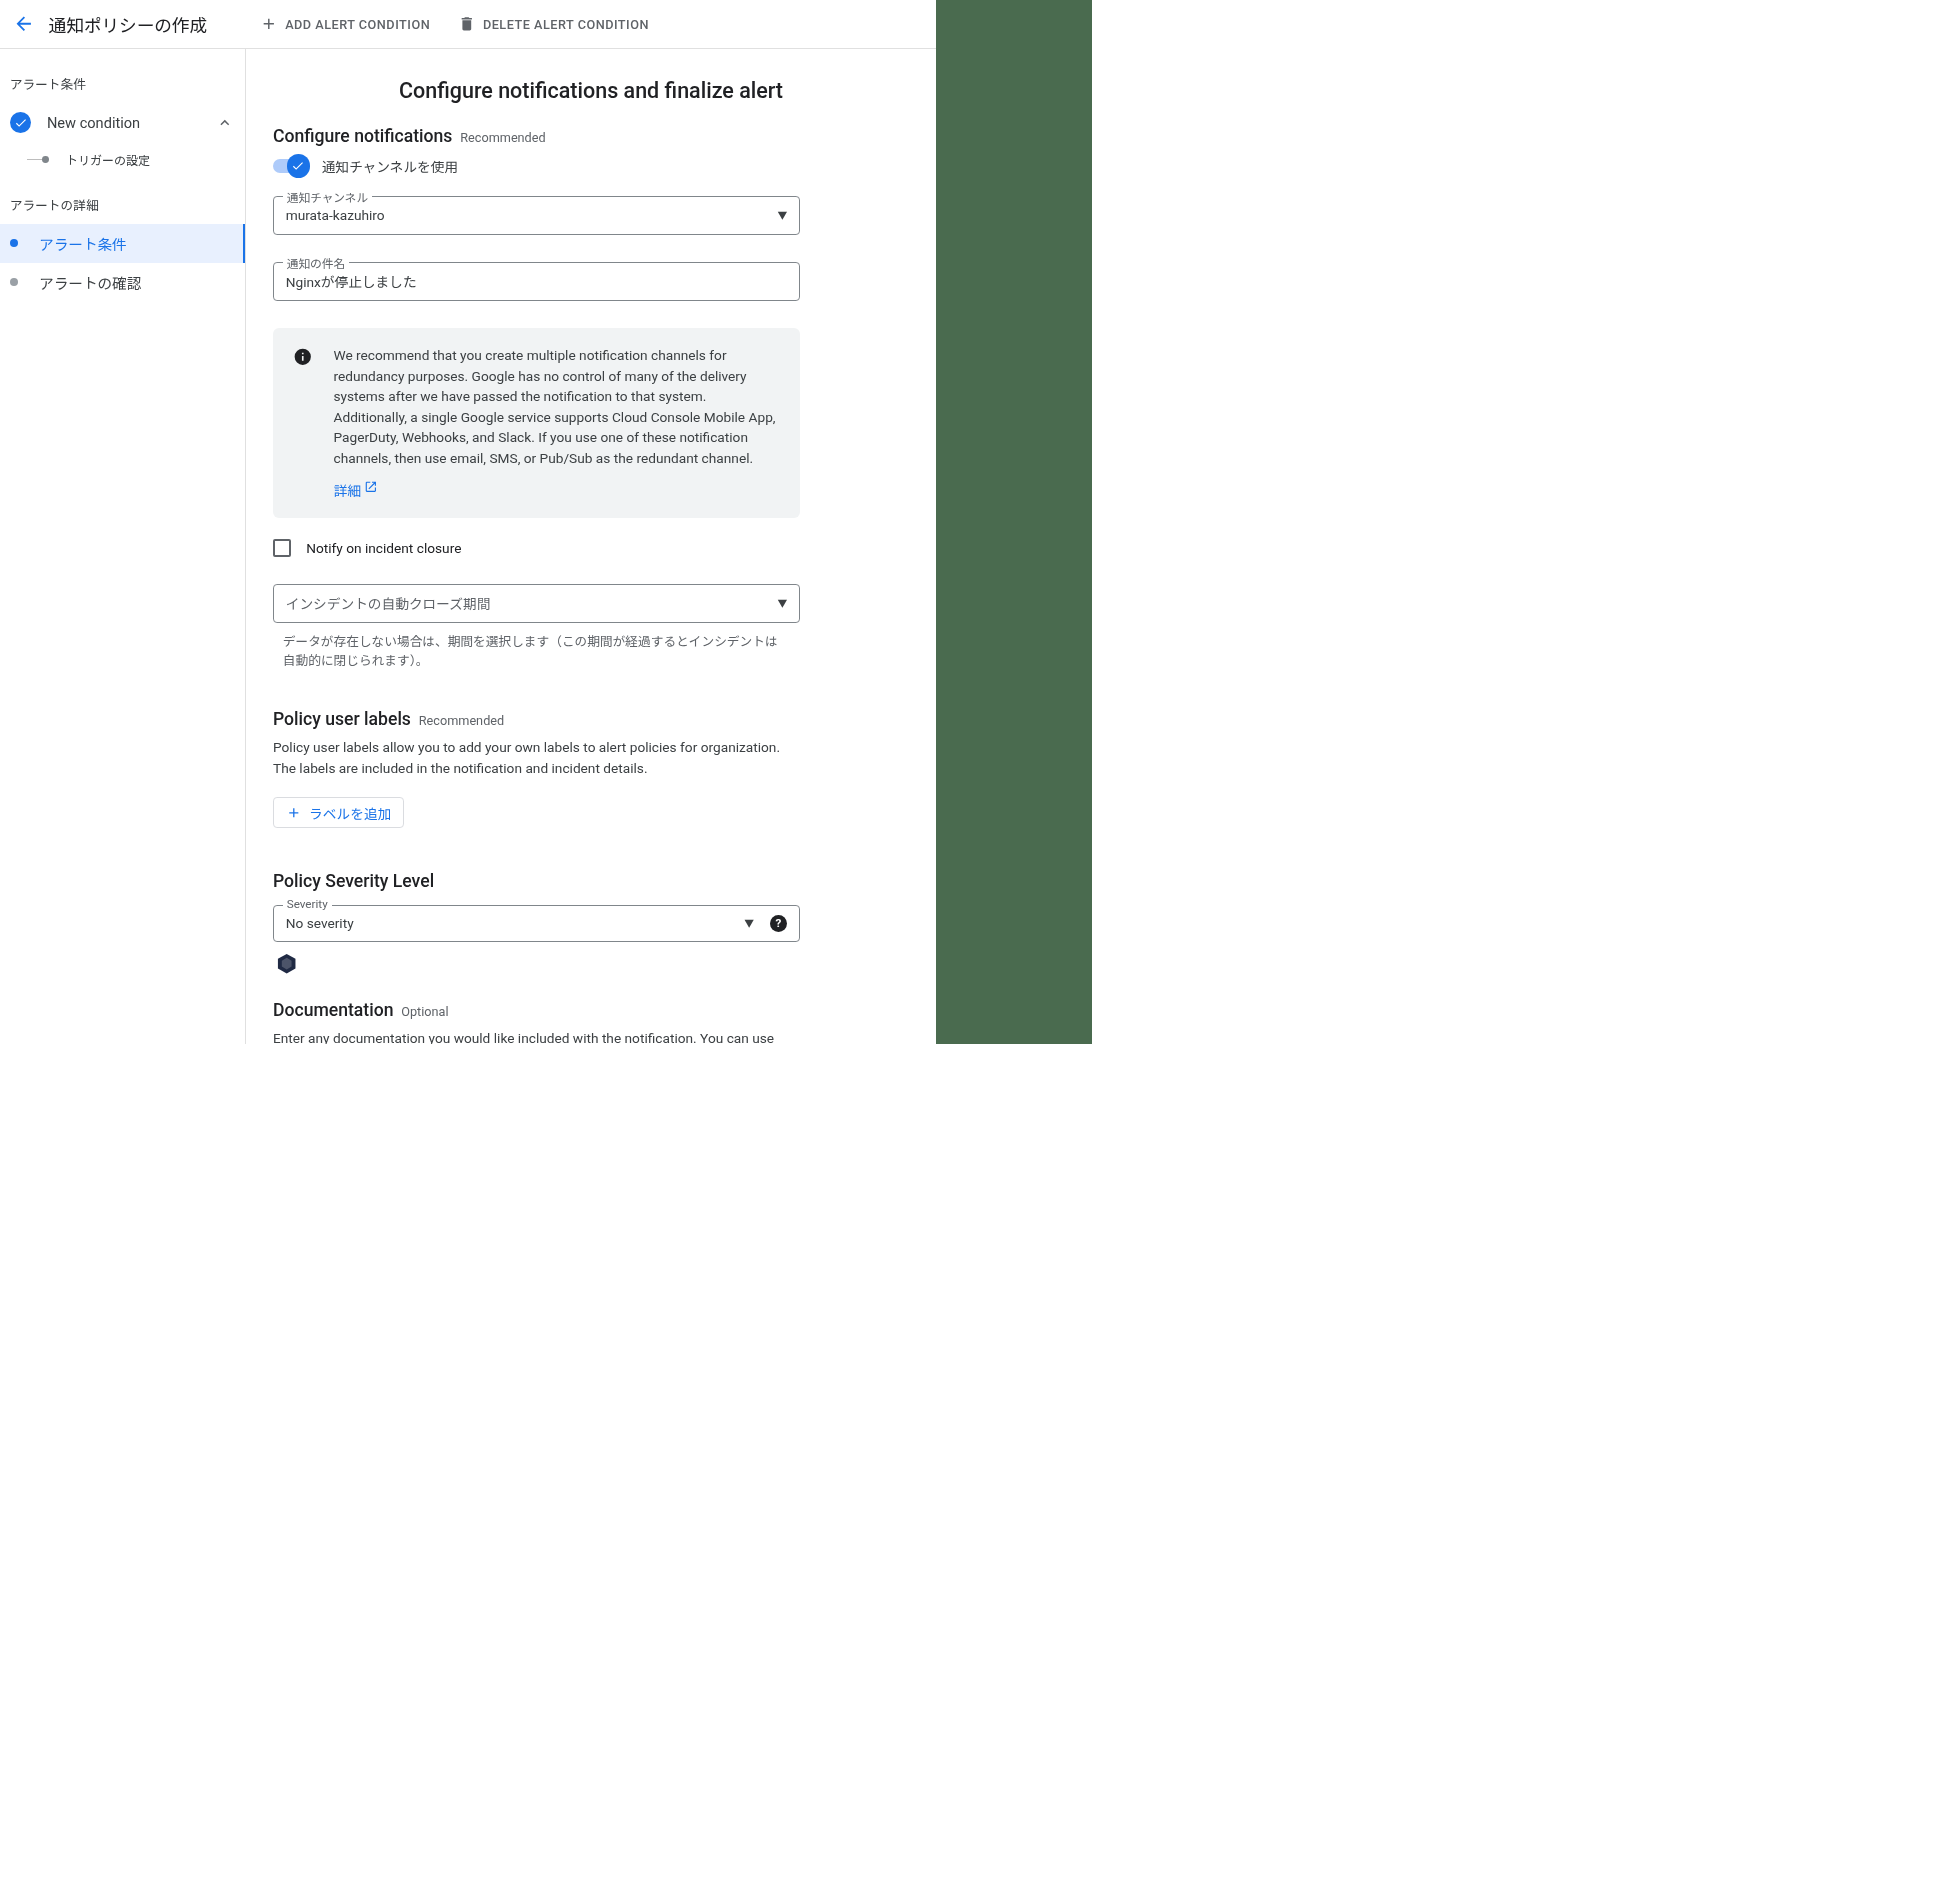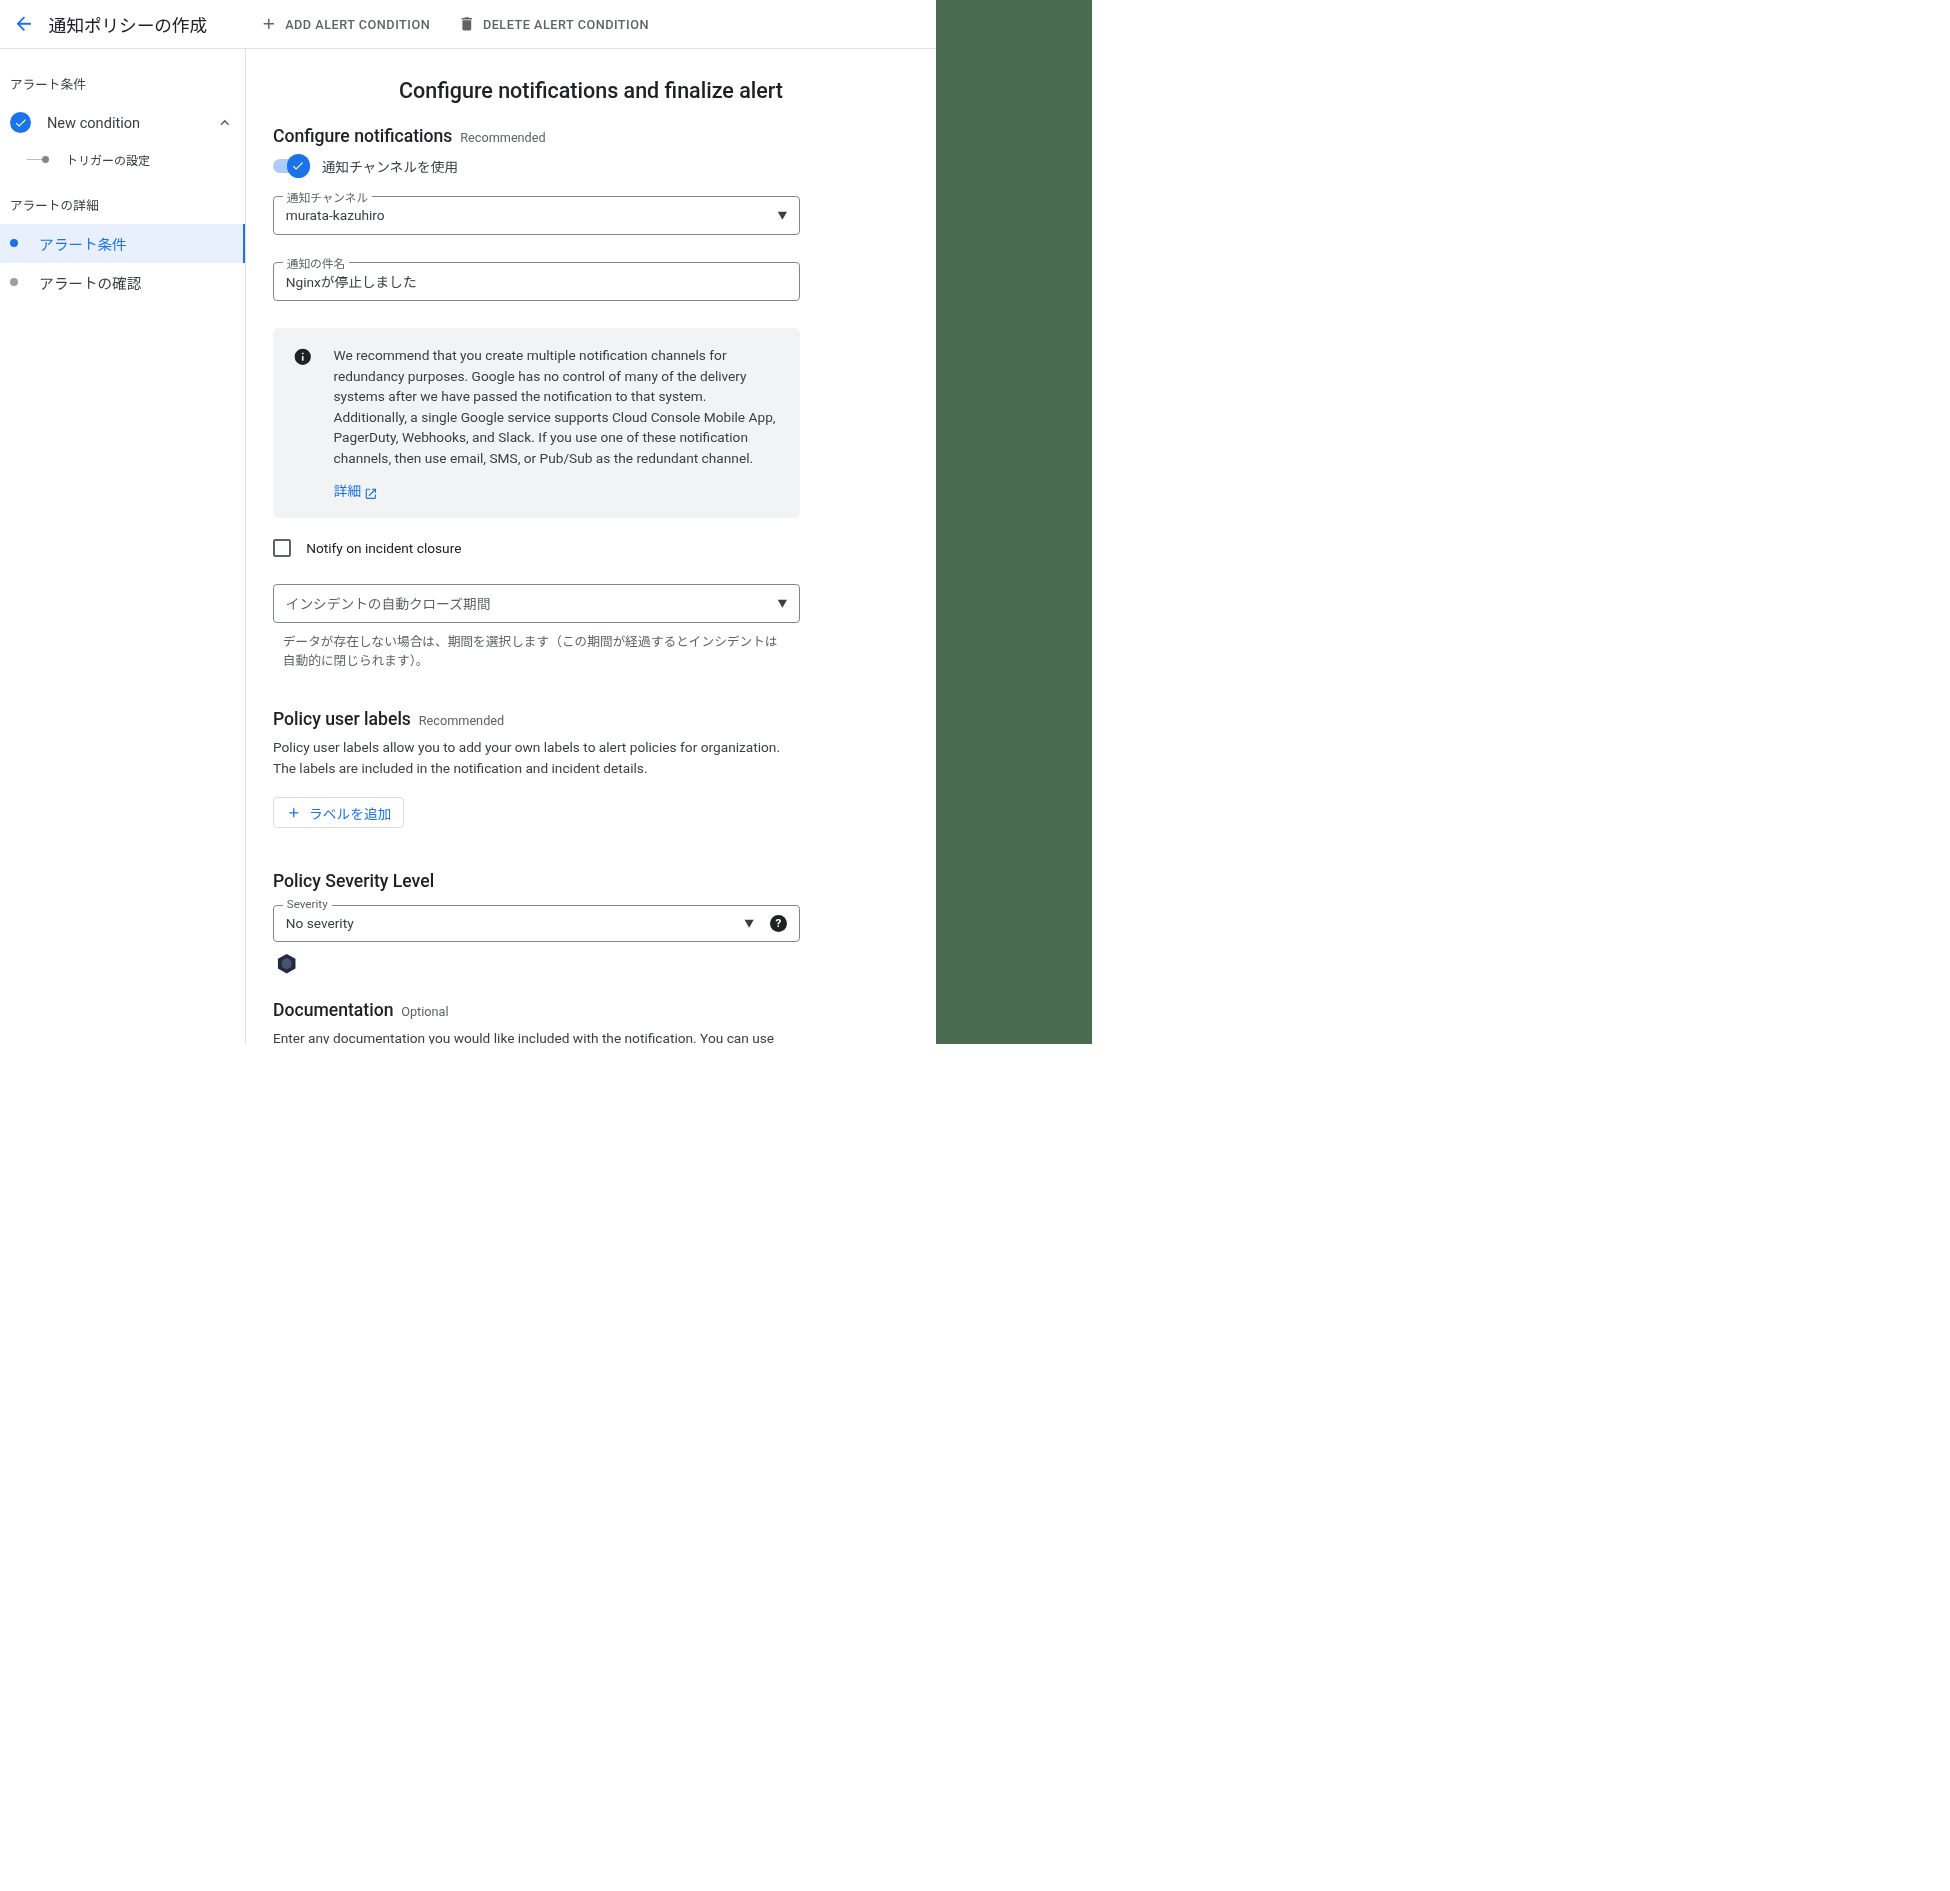--- a/index.html
+++ b/index.html
@@ -205,21 +205,21 @@
   }
   .info-box .text {
     font-size: 13.7px;
     line-height: 1.5;
     color: #3c4043;
   }
   .info-box .learn {
     margin-top: 11.7px;
     color: #1a73e8;
     font-size: 13.7px;
-    display: flex; align-items: flex-end; gap: 3px;
+    display: flex; align-items: flex-start; gap: 3px;
     cursor: pointer;
   }
 
   .checkbox-row {
     display: flex; align-items: center; gap: 15.6px;
     margin-bottom: 27px;
     max-width: 527px;
   }
   .checkbox {
     width: 17.6px; height: 17.6px; border: 2px solid #5f6368; border-radius: 2px;

